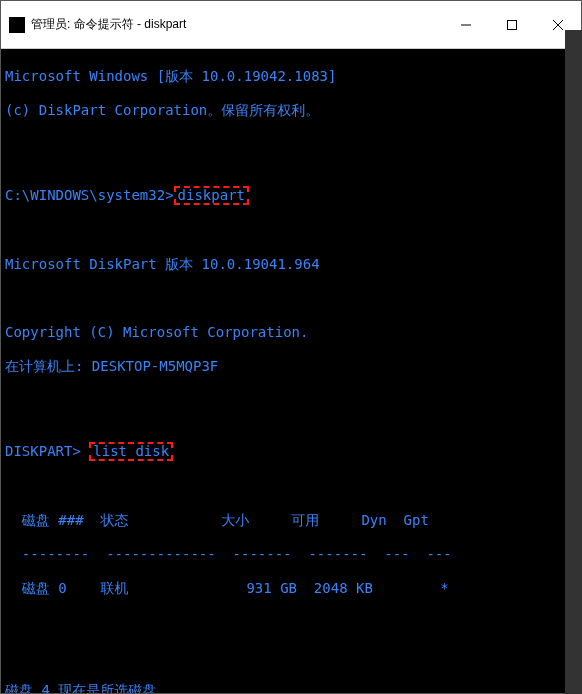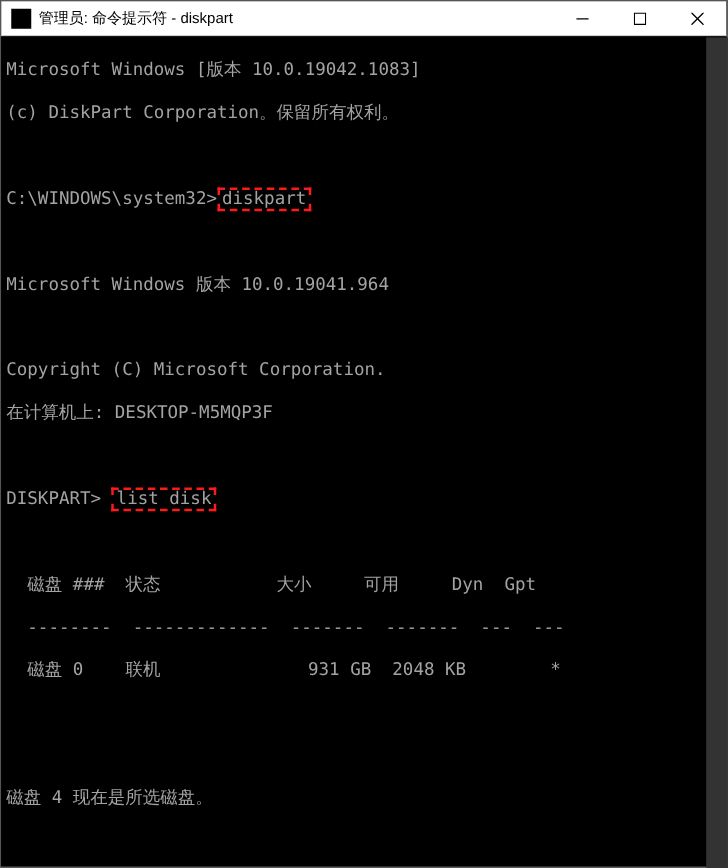--- a/index.html
+++ b/index.html
@@ -13,21 +13,21 @@
   }
   .window {
     width: 582px;
     height: 694px;
     border: 1px solid #555;
     background: #000;
     display: flex;
     flex-direction: column;
   }
   .titlebar {
-    height: 28px;
+    height: 48px;
     background: #fff;
     color: #000;
     display: flex;
     align-items: center;
     border-bottom: 1px solid #ccc;
     user-select: none;
   }
   .titlebar .icon {
     width: 16px; height: 16px;
     margin: 0 6px 0 8px;
@@ -52,34 +52,35 @@
     align-items: center;
     justify-content: center;
     font-family: "Segoe UI Symbol", sans-serif;
     font-size: 11px;
     color: #000;
     cursor: pointer;
   }
   .terminal {
     flex: 1;
     background: #000;
-    color: #a3a3a3;
+    color: #3b82f6;
     padding: 2px 4px;
     white-space: pre;
     font-family: "NSimSun", "SimSun", "Consolas", monospace;
     font-size: 14px;
     line-height: 17px;
     overflow: hidden;
     position: relative;
   }
   .hl {
     border: 2px dashed #ff1a1a;
     padding: 0 2px;
     display: inline-block;
     line-height: 15px;
+    margin-top: 16px;
   }
   .line { white-space: pre; }
   .scrollbar {
     position: absolute;
     right: 0;
     top: 30px;
     bottom: 0;
     width: 17px;
     background: #1a1a1a;
   }
@@ -117,21 +118,21 @@
       </div>
     </div>
   </div>
 
   <div class="terminal">
 <div class="line">Microsoft Windows [版本 10.0.19042.1083]</div>
 <div class="line">(c) DiskPart Corporation。保留所有权利。</div>
 <div class="line"> </div>
 <div class="line"><span>C:\WINDOWS\system32&gt;</span><span class="hl">diskpart</span></div>
 <div class="line"> </div>
-<div class="line">Microsoft Windows 版本 10.0.19041.964</div>
+<div class="line">Microsoft DiskPart 版本 10.0.19041.964</div>
 <div class="line"> </div>
 <div class="line">Copyright (C) Microsoft Corporation.</div>
 <div class="line">在计算机上: DESKTOP-M5MQP3F</div>
 <div class="line"> </div>
 <div class="line"><span>DISKPART&gt; </span><span class="hl">list disk</span></div>
 <div class="line"> </div>
 <div class="line">  磁盘 ###  状态           大小     可用     Dyn  Gpt</div>
 <div class="line">  --------  -------------  -------  -------  ---  ---</div>
 <div class="line">  磁盘 0    联机              931 GB  2048 KB        *</div>
 <div class="line"> </div>

